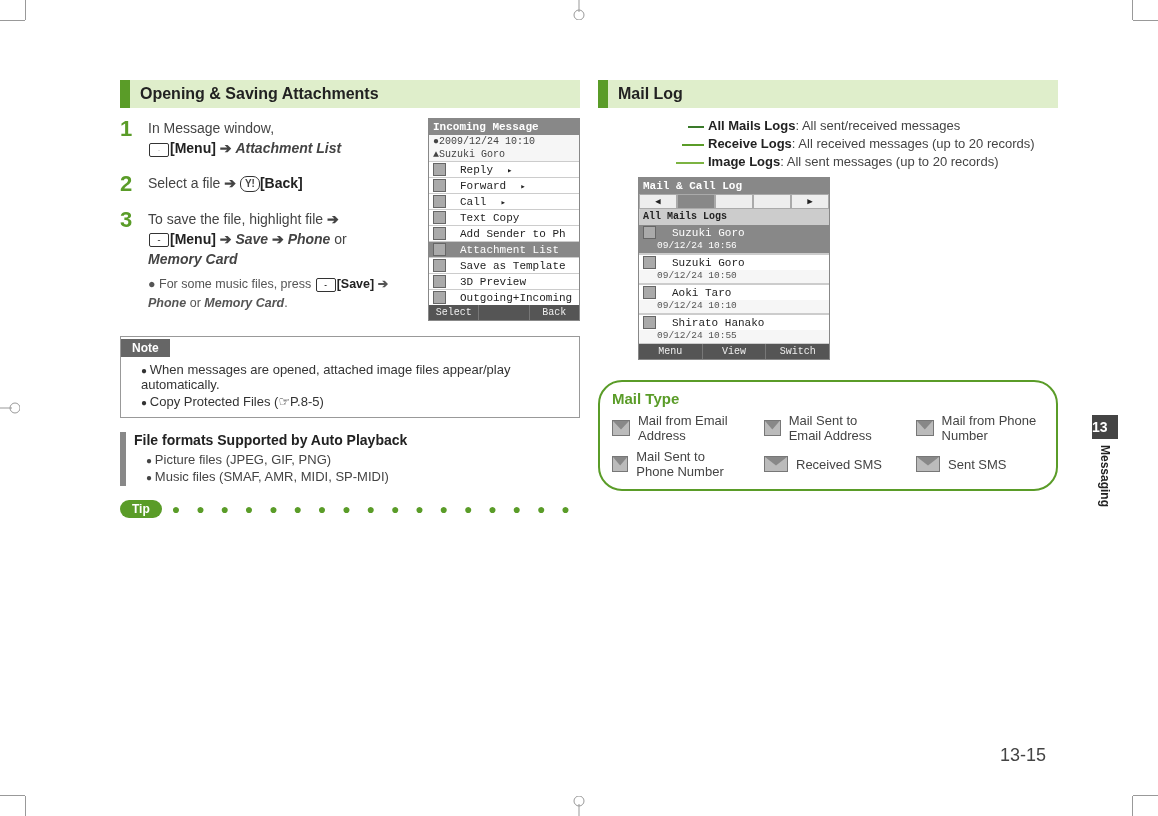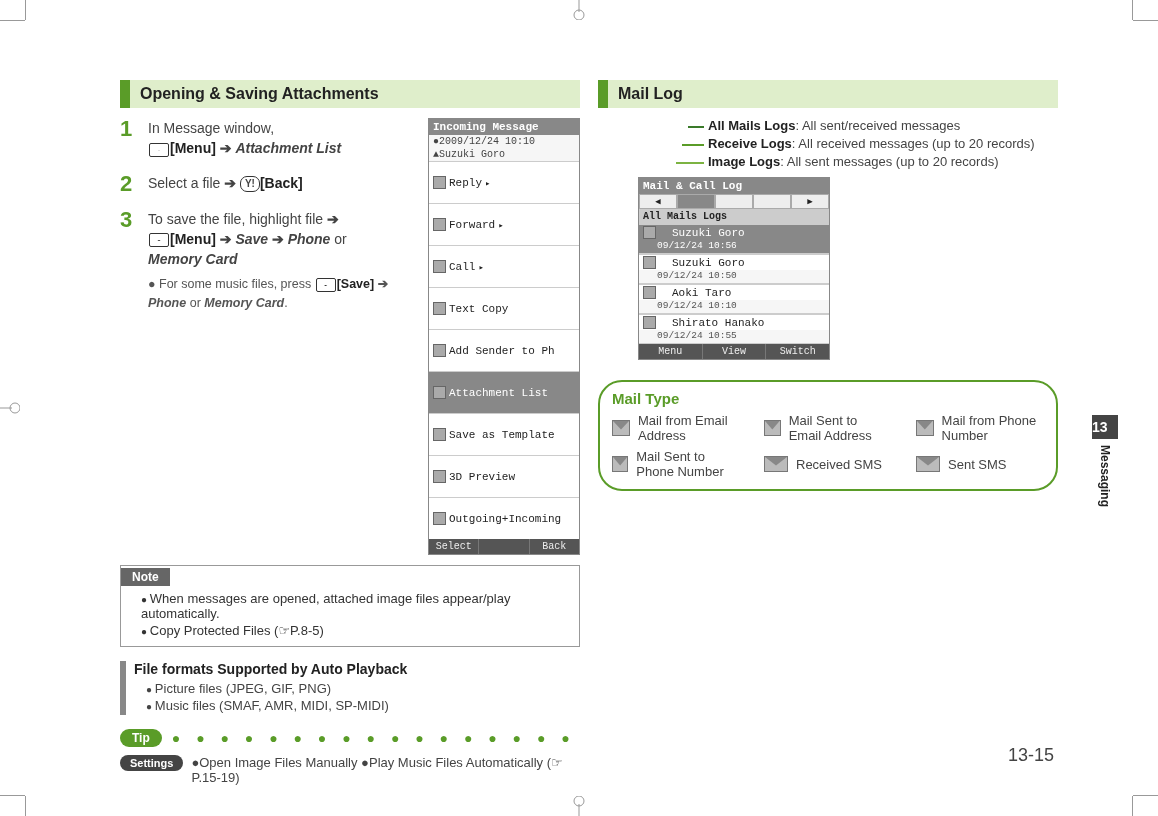--- a/index.html
+++ b/index.html
@@ -100,21 +100,21 @@
   .phone {
     width: 150px;
     border:1px solid #888;
     font-family: 'Courier New', monospace;
     font-size: 11px;
     color:#222;
     background:#f6f6f6;
   }
   .phone .ph-title { background:#888; color:#fff; padding:2px 4px; font-weight:bold; font-size:11px; }
   .phone .ph-meta { padding:1px 4px; font-size:10px; color:#444;}
-  .phone .ph-row { padding:14px 4px; border-top:1px solid #ccc; display:flex; align-items:center; gap:3px; background:#fff;}
+  .phone .ph-row { padding:1px 4px; border-top:1px solid #ccc; display:flex; align-items:center; gap:14px; background:#fff;}
   .phone .ph-row.sel { background:#888; color:#fff; }
   .phone .ph-row .tri::after{ content:"▸"; margin-left:auto; font-size:9px;}
   .phone .ph-soft { display:flex; background:#555; color:#eee; font-size:10px;}
   .phone .ph-soft span{ flex:1; text-align:center; padding:2px 0; border-right:1px solid #777;}
   .phone .ph-soft span:last-child{border-right:none;}
   .phone .ph-tabs { display:flex; background:#ddd; font-size:9px;}
   .phone .ph-tabs span{ flex:1; text-align:center; border:1px solid #aaa; padding:1px 0; background:#eee;}
   .phone .ph-tabs span.act{ background:#888; color:#fff;}
   .phone .ph-tabbar { background:#ccc; padding:2px 4px; font-size:10px; font-weight:bold;}
   .phone .log-row { padding:1px 4px; border-top:1px solid #ccc; background:#fff; display:flex; gap:16px; align-items:center;}
@@ -209,21 +209,21 @@
   }
   .side-tab .label{
     writing-mode: vertical-rl;
     font-weight:bold; font-size:12px; color:#222;
     margin-top:6px;
   }
 
   .page-footer{
     position:absolute;
     bottom: 50px;
-    right: 104px;
+    right: 112px;
     font-size:18px;
     color:#444;
   }
 </style>
 </head>
 <body>
 
 <div class="crop-mark crop-tl-h"></div>
 <div class="crop-mark crop-tl-v"></div>
 <div class="crop-mark crop-tr-h"></div>
@@ -362,24 +362,20 @@
           <li>Picture files (JPEG, GIF, PNG)</li>
           <li>Music files (SMAF, AMR, MIDI, SP-MIDI)</li>
         </ul>
       </div>
     </div>
 
     <div class="tip-row">
       <span class="tip-badge">Tip</span>
       <span class="dots">● ● ● ● ● ● ● ● ● ● ● ● ● ● ● ● ● ● ● ● ● ● ● ●</span>
     </div>
-    <div class="settings-row">
-      <span class="settings-badge">Settings</span>
-      <span>●Open Image Files Manually ●Play Music Files Automatically (☞P.15-19)</span>
-    </div>
   </div>
 
   <div class="col">
     <div class="section-header">
       <div class="bar"></div>
       <div class="title">Mail Log</div>
     </div>
 
     <div class="legend-wrap">
       <div class="log-legend">

